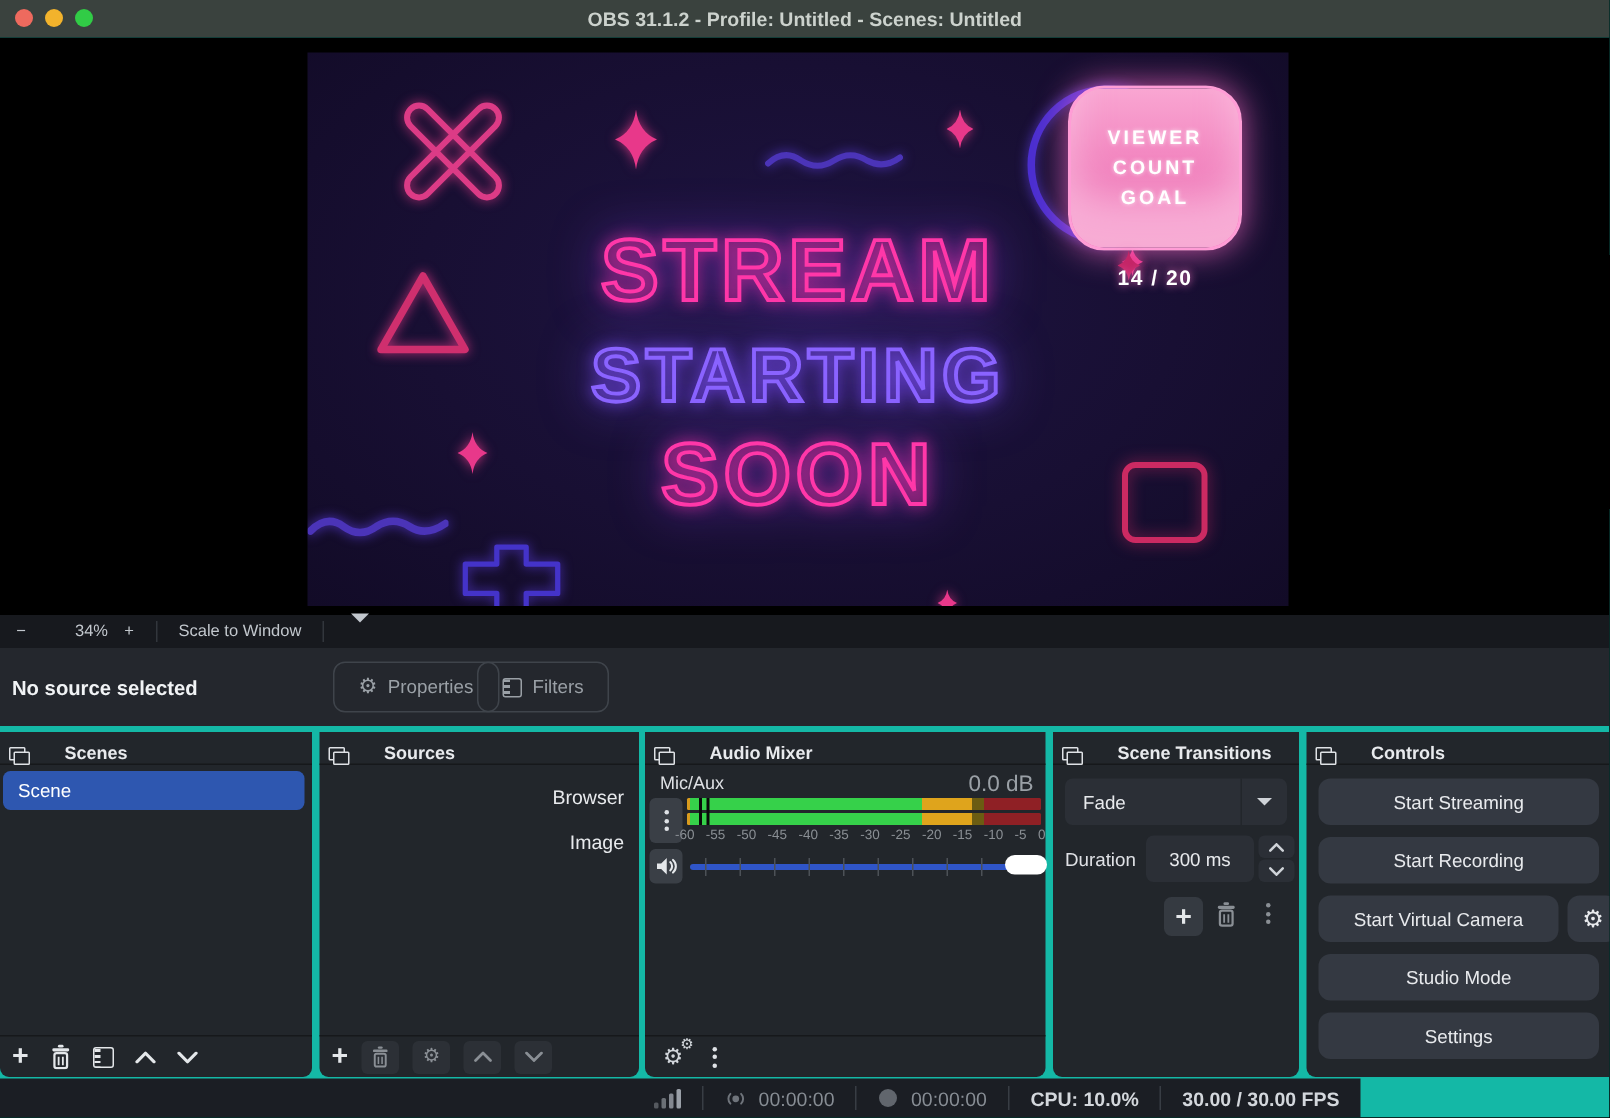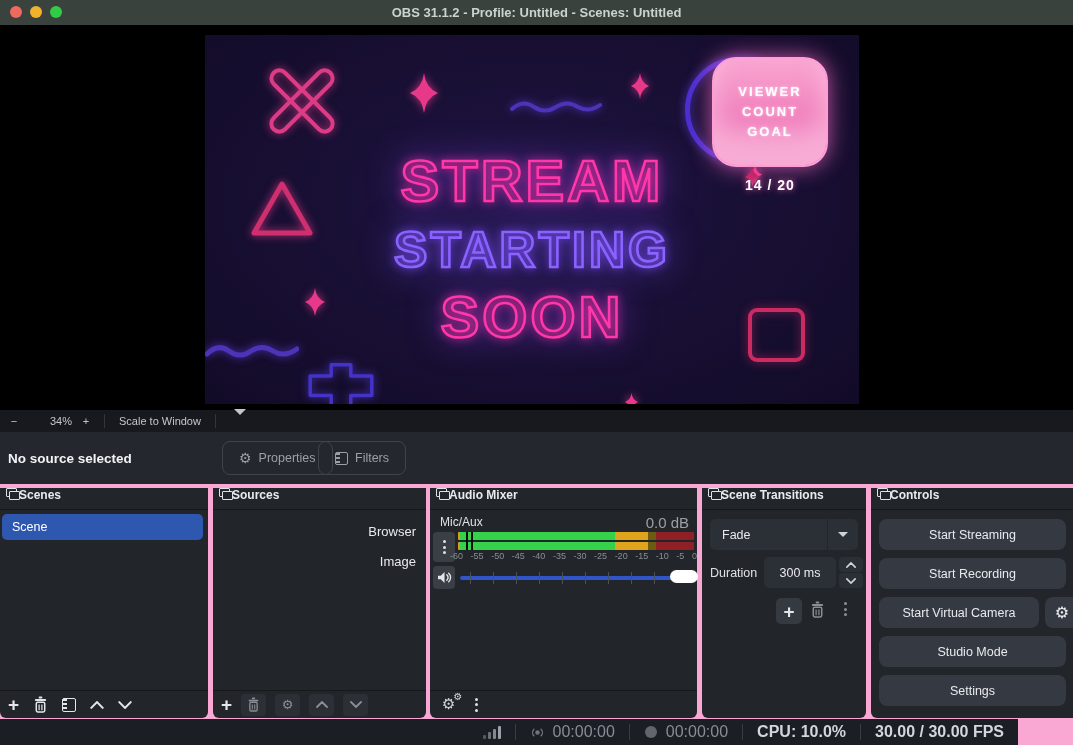--- a/index.html
+++ b/index.html
@@ -1,18 +1,18 @@
 <!DOCTYPE html>
 <html><head>
 <meta charset="utf-8">
 <style>
   * { margin:0; padding:0; box-sizing:border-box; }
   html,body { background:#000; }
   body { font-family:"Liberation Sans", sans-serif; }
-  #app { position:relative; width:1073px; height:745px; overflow:hidden; background:#f9a8d4; }
+  #app { position:relative; width:1073px; height:745px; overflow:hidden; background:#14b8a6; }
 
   
   .titlebar { position:absolute; left:0; top:0; width:1073px; height:25px; background:#3a423e; display:flex; align-items:center; justify-content:center; }
   .traffic { position:absolute; left:10px; top:6px; display:flex; gap:8px; }
   .tl { width:12px; height:12px; border-radius:50%; }
   .tl.red{ background:#ee6a5e; } .tl.yellow{ background:#f2b32c; } .tl.green{ background:#31cc46; }
   .titlebar .title { font-size:13px; font-weight:bold; color:#ccd2cd; }
 
   
   .preview-wrap { position:absolute; left:0; top:25px; width:1073px; height:385px; background:#000; }
@@ -55,21 +55,21 @@
   .nosrc { position:absolute; left:8px; color:#f1f3f5; font-size:13.5px; font-weight:bold; }
   .srcbtn { position:absolute; height:34px; top:9px; border:1px solid #3f444b; border-radius:8px; background:transparent;
             color:#9aa0a6; font-size:12.5px; display:flex; align-items:center; gap:7px; padding:0 16px; }
   .srcbtn.props { left:222px; } .srcbtn.filt { left:318px; }
   .gear-glyph { font-family:"DejaVu Sans", sans-serif; font-size:14px; line-height:1; }
   .filters-glyph { width:13px; height:13px; border:1.5px solid #9aa0a6; border-radius:2px;
                    background:repeating-linear-gradient(180deg,#9aa0a6 0 2px, transparent 2px 4px); background-size:4px 100%; background-repeat:no-repeat; }
 
   
   .dock { position:absolute; top:488px; height:230px; background:#22262b; border-radius:0 0 6px 6px; }
-  .dock-header { height:22px; display:flex; align-items:flex-start; gap:0; padding:0 6px; border-bottom:1px solid #16181b; }
+  .dock-header { height:22px; display:flex; align-items:flex-end; gap:24px; padding:0 6px; border-bottom:1px solid #16181b; }
   .dock-title { color:#e8eaed; font-size:12px; font-weight:bold; }
   .dock-ico { position:relative; width:13px; height:11px; flex:0 0 13px; }
   .dock-ico::before { content:""; position:absolute; left:0; top:0; width:9px; height:7px; border:1.5px solid #dfe2e6; border-radius:1px; }
   .dock-ico::after { content:""; position:absolute; left:3px; top:3px; width:9px; height:7px; border:1.5px solid #dfe2e6; border-radius:1px; background:#22262b; }
   .dock-toolbar { position:absolute; left:0; bottom:0; width:100%; height:28px; border-top:1px solid #16181b;
                   display:flex; align-items:center; gap:14px; padding:0 8px; }
   .ticon { display:flex; align-items:center; justify-content:center; }
   .plus { color:#e4e7ea; font-size:19px; font-weight:bold; line-height:1; }
   .tool-btn { width:25px; height:22px; background:#2c3036; border-radius:4px; display:flex; align-items:center; justify-content:center; }
 
@@ -121,22 +121,22 @@
   .tr-kebab { position:absolute; left:142px; top:114px; }
   .kebab.grey i { background:#8a8f95; }
 
   
   .ctl-btn { position:absolute; left:8px; width:187px; height:31px; background:#343942; border-radius:8px;
              color:#e8eaed; font-size:12.5px; display:flex; align-items:center; justify-content:center; }
   .ctl-gear { position:absolute; left:174px; width:34px; height:31px; background:#343942; border-radius:8px;
               display:flex; align-items:center; justify-content:center; color:#e8eaed; }
 
   
-  .statusbar { position:absolute; left:0; top:719px; width:1018px; height:26px; background:#1b1e24;
-               display:flex; align-items:center; justify-content:flex-end; color:#878d94; font-size:16px; }
+  .statusbar { position:absolute; left:0; top:719px; width:907px; height:26px; background:#1b1e24;
+               display:flex; align-items:center; justify-content:flex-end; color:#878d94; font-size:13px; }
   .sb-sep { width:1px; height:16px; background:#383d44; }
   .sb-item { display:flex; align-items:center; gap:8px; padding:0 14px; }
   .sb-bright { color:#d3d7dc; font-weight:bold; }
   .sigbars { display:flex; align-items:flex-end; gap:2px; }
   .sigbars i { width:3px; background:#7c828a; border-radius:1px; }
 
   svg { display:block; }
 </style>
 </head>
 <body>

